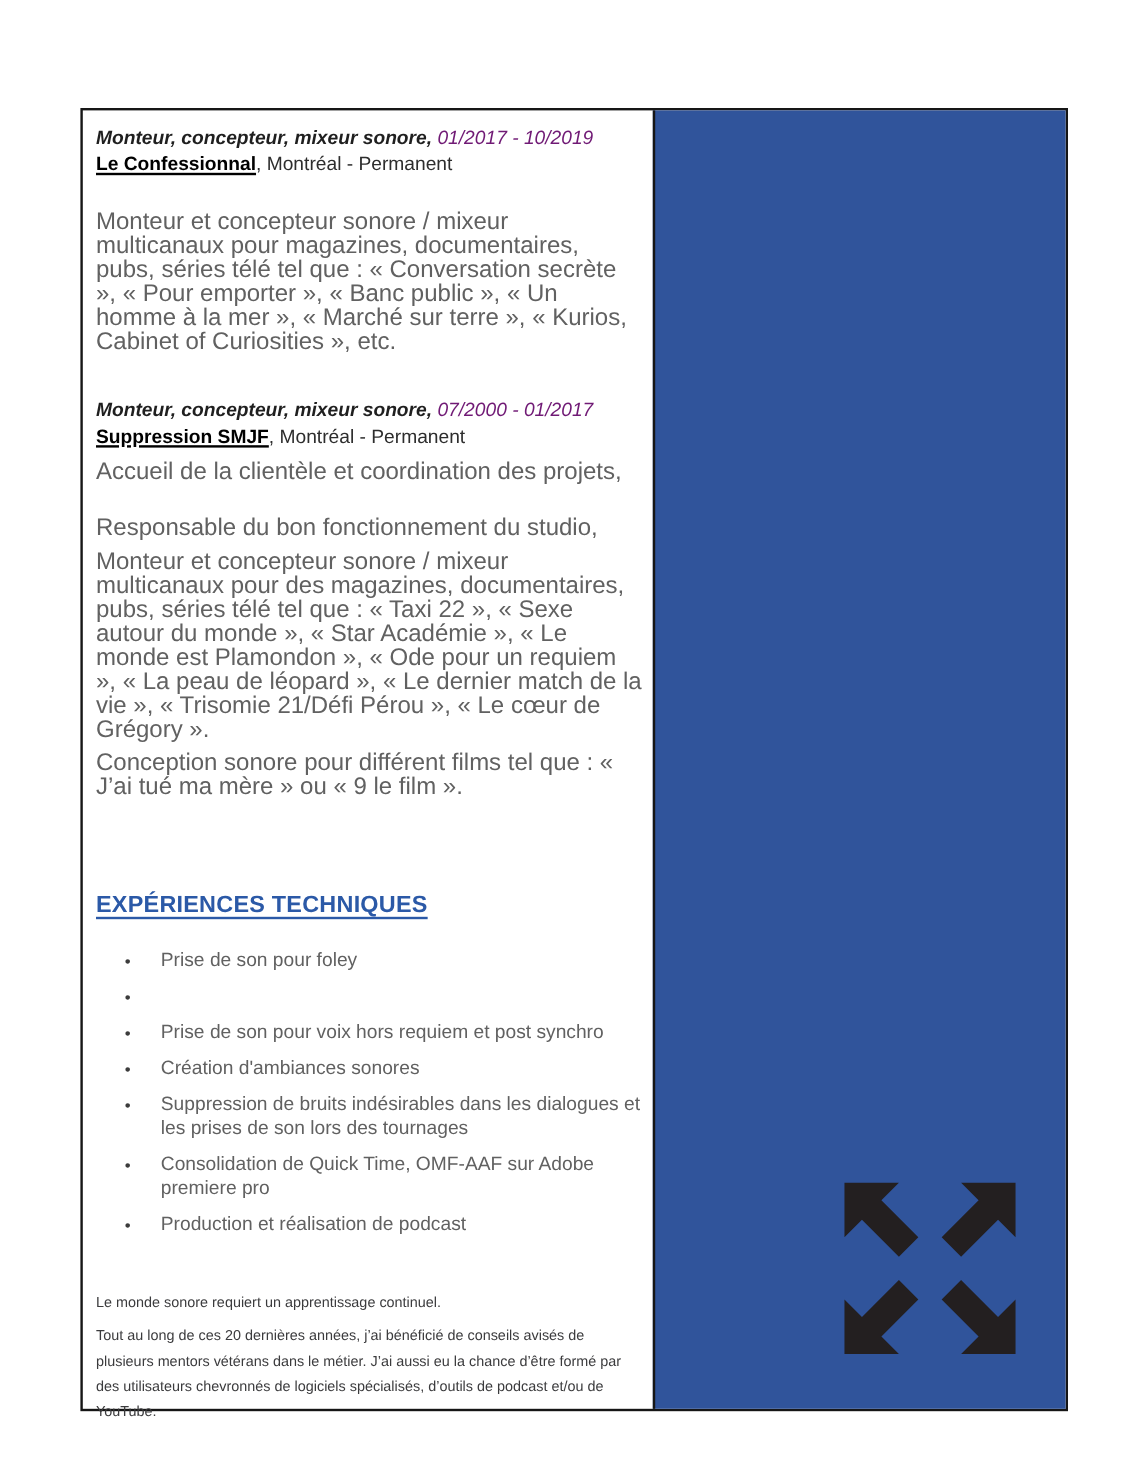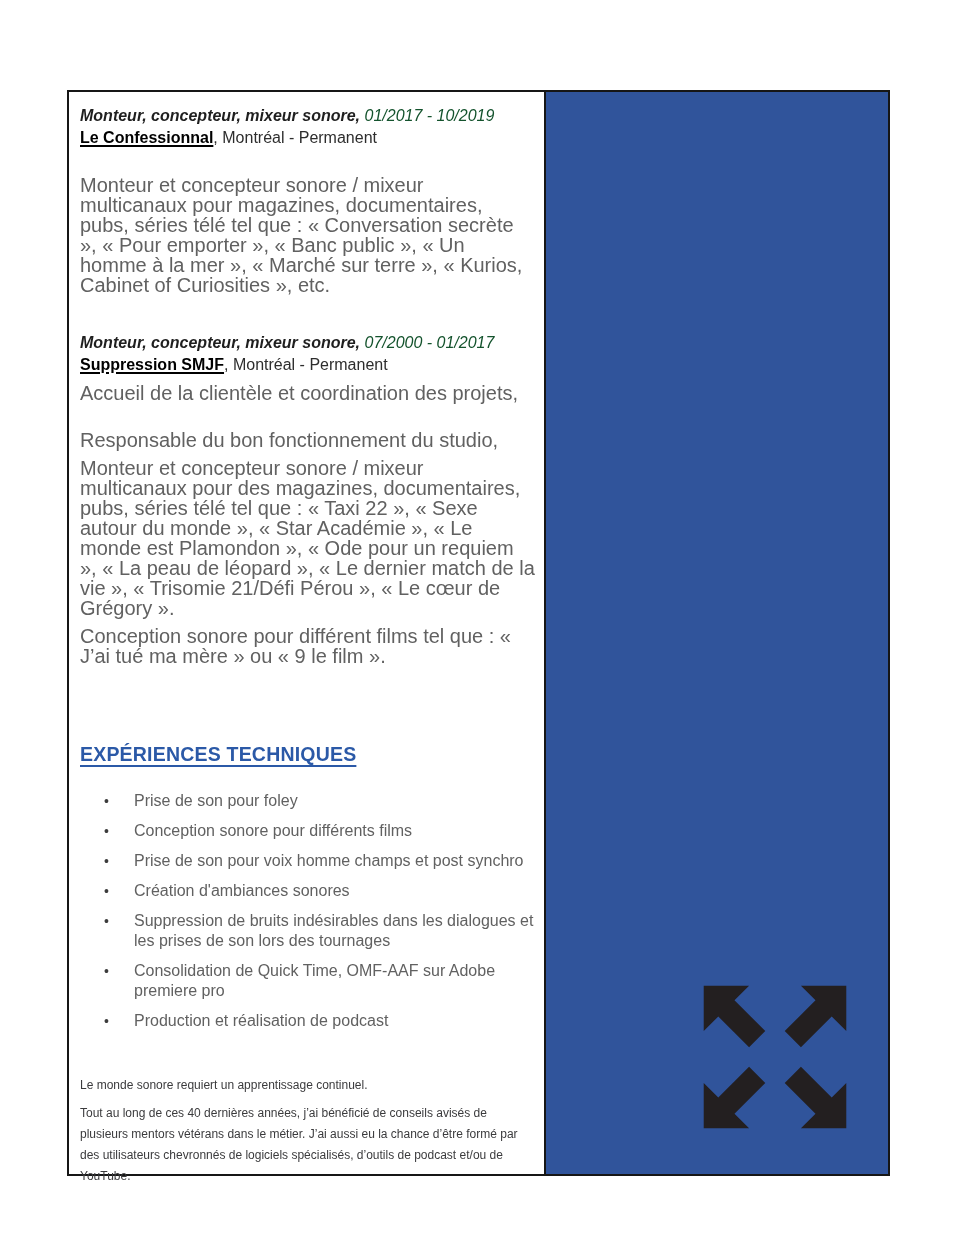--- a/index.html
+++ b/index.html
@@ -43,21 +43,21 @@
   .job-title {
     margin: 0;
     font-size: 16px;
     line-height: 21px;
     font-weight: 700;
     font-style: italic;
     color: #1f1f1f;
   }
   .job-title .dates {
     font-weight: 400;
-    color: #14532d;
+    color: #701a75;
   }
   .job-sub {
     margin: 1px 0 0 0;
     font-size: 16px;
     line-height: 21px;
     color: #2d2d2d;
   }
   .job-sub .company {
     font-weight: 700;
     color: #000000;
@@ -140,25 +140,24 @@
 
     <div class="tech-section">
       <h2 class="section-heading">EXPÉRIENCES TECHNIQUES</h2>
       <ul class="bullet-list">
         <li>
             <span class="bullet-dot">•</span>
             <span class="bullet-text">Prise de son pour foley</span>
           </li>
         <li>
             <span class="bullet-dot">•</span>
-            <span class="bullet-text">Conception sonore pour différents films</span>
           </li>
         <li>
             <span class="bullet-dot">•</span>
-            <span class="bullet-text">Prise de son pour voix homme champs et post synchro</span>
+            <span class="bullet-text">Prise de son pour voix hors requiem et post synchro</span>
           </li>
         <li>
             <span class="bullet-dot">•</span>
             <span class="bullet-text">Création d'ambiances sonores</span>
           </li>
         <li>
             <span class="bullet-dot">•</span>
             <span class="bullet-text">Suppression de bruits indésirables dans les dialogues et les prises de son lors des tournages</span>
           </li>
         <li>
@@ -167,21 +166,21 @@
           </li>
         <li>
             <span class="bullet-dot">•</span>
             <span class="bullet-text">Production et réalisation de podcast</span>
           </li>
       </ul>
     </div>
 
     <div class="formation-section">
       <p class="dark-p f1">Le monde sonore requiert un apprentissage continuel.</p>
-      <p class="dark-p f2">Tout au long de ces 40 dernières années, j’ai bénéficié de conseils avisés de plusieurs mentors vétérans dans le métier.  J’ai aussi eu la chance d’être formé par des utilisateurs chevronnés de logiciels spécialisés, d’outils de podcast et/ou de YouTube.</p>
+      <p class="dark-p f2">Tout au long de ces 20 dernières années, j’ai bénéficié de conseils avisés de plusieurs mentors vétérans dans le métier.  J’ai aussi eu la chance d’être formé par des utilisateurs chevronnés de logiciels spécialisés, d’outils de podcast et/ou de YouTube.</p>
     </div>
 
   </div>
 
   <div class="right-panel">
     <svg class="expand-icon" viewBox="0 0 100 100" xmlns="http://www.w3.org/2000/svg" aria-hidden="true">
       <g fill="#231f20">
         <path d="M6,6 L34,6 L25,15 L44,34 L34,44 L15,25 L6,34 Z"></path>
         <path d="M6,6 L34,6 L25,15 L44,34 L34,44 L15,25 L6,34 Z" transform="translate(100,0) scale(-1,1)"></path>
         <path d="M6,6 L34,6 L25,15 L44,34 L34,44 L15,25 L6,34 Z" transform="translate(0,100) scale(1,-1)"></path>

